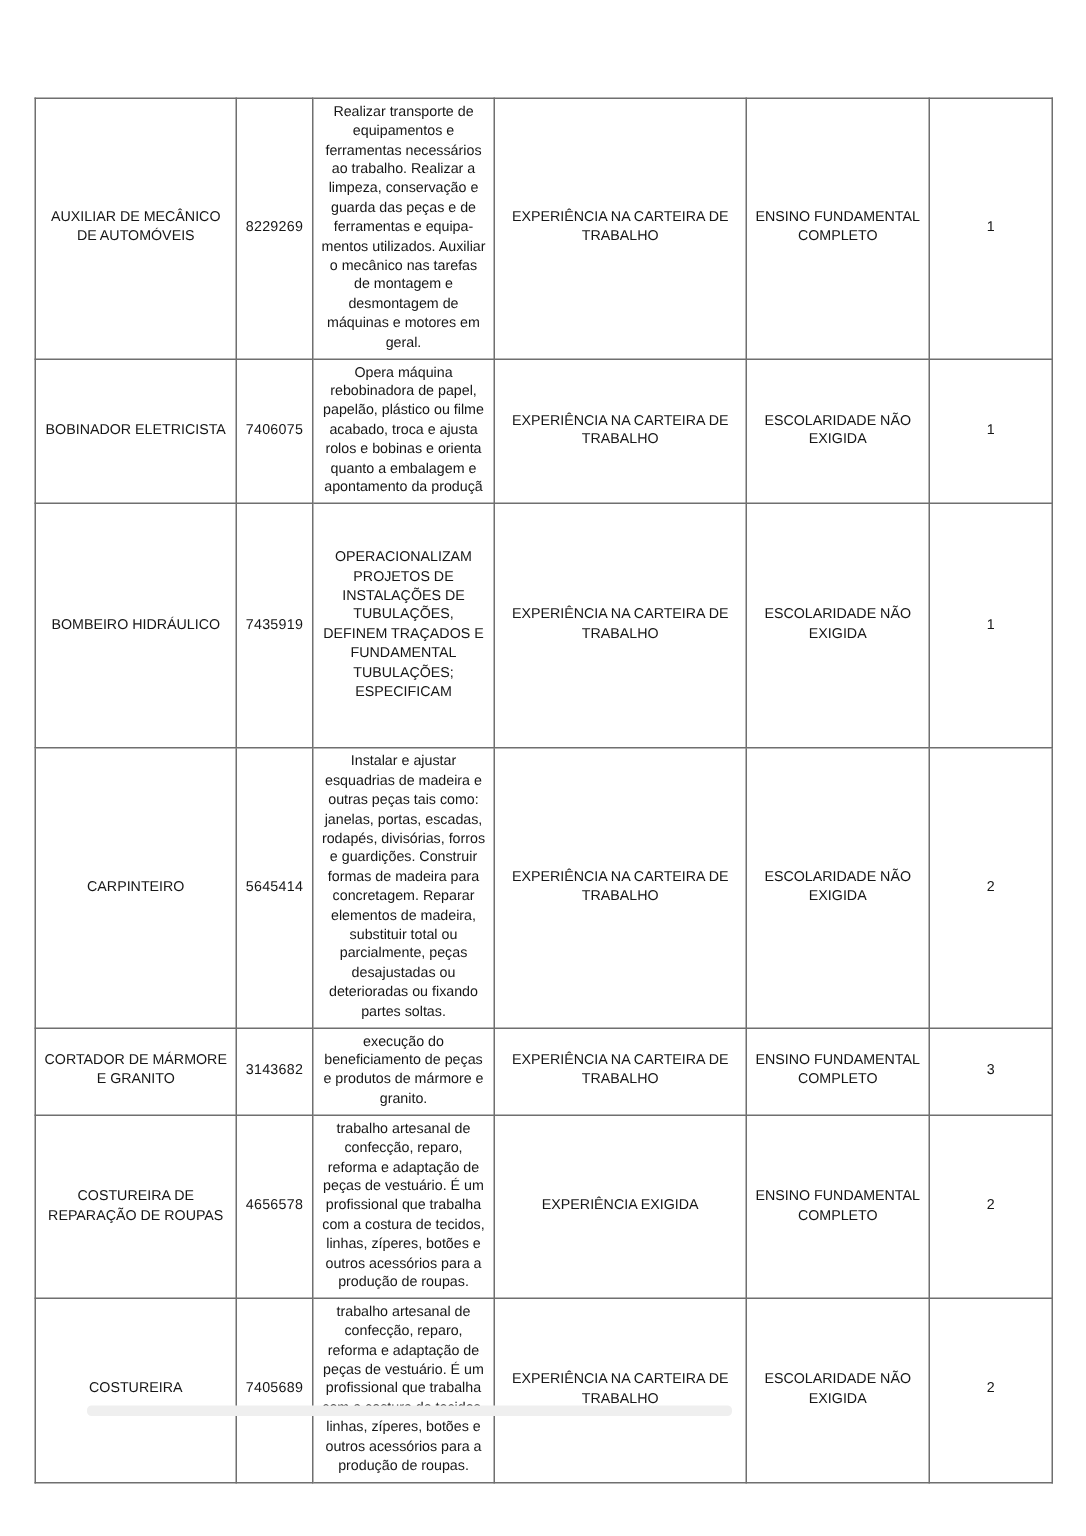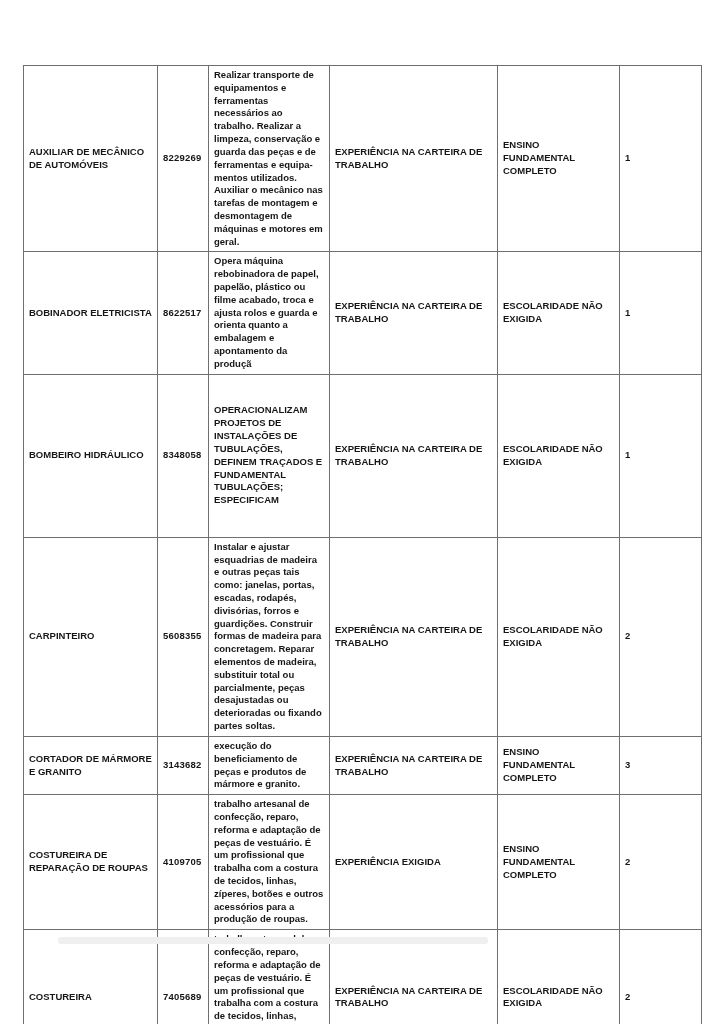--- a/index.html
+++ b/index.html
@@ -26,22 +26,23 @@
     left:23px;
     top:65px;
     width:678px;
     border-collapse:collapse;
     table-layout:fixed;
     background:#ffffff;
   }
   table.vacancies td{
     border:1px solid var(--border-color);
     vertical-align:middle;
+    text-align:center;
     font-size:9.5px;
-    font-weight:700;
+    font-weight:400;
     line-height:1.35;
     padding:3px 5px;
     color:var(--text-color);
     word-wrap:break-word;
   }
   
   col.c-occupation{width:134px;}
   col.c-code{width:51px;}
   col.c-description{width:121px;}
   col.c-experience{width:168px;}
@@ -87,53 +88,53 @@
         <tr>
       <td class="occupation">AUXILIAR DE MECÂNICO DE AUTOMÓVEIS</td>
       <td class="code">8229269</td>
       <td class="description">Realizar transporte de equipamentos e ferramentas necessários ao trabalho. Realizar a limpeza, conservação e guarda das peças e de ferramentas e equipa-mentos utilizados. Auxiliar o mecânico nas tarefas de montagem e desmontagem de máquinas e motores em geral.</td>
       <td class="experience">EXPERIÊNCIA NA CARTEIRA DE TRABALHO</td>
       <td class="education">ENSINO FUNDAMENTAL COMPLETO</td>
       <td class="count">1</td>
     </tr>
         <tr>
       <td class="occupation">BOBINADOR ELETRICISTA</td>
-      <td class="code">8622517</td>
-      <td class="description">Opera máquina rebobinadora de papel, papelão, plástico ou filme acabado, troca e ajusta rolos e guarda e orienta quanto a embalagem e apontamento da produçã</td>
+      <td class="code">7406075</td>
+      <td class="description">Opera máquina rebobinadora de papel, papelão, plástico ou filme acabado, troca e ajusta rolos e bobinas e orienta quanto a embalagem e apontamento da produçã</td>
       <td class="experience">EXPERIÊNCIA NA CARTEIRA DE TRABALHO</td>
       <td class="education">ESCOLARIDADE NÃO EXIGIDA</td>
       <td class="count">1</td>
     </tr>
         <tr>
       <td class="occupation">BOMBEIRO HIDRÁULICO</td>
-      <td class="code">8348058</td>
+      <td class="code">7435919</td>
       <td class="description">OPERACIONALIZAM PROJETOS DE INSTALAÇÕES DE TUBULAÇÕES, DEFINEM TRAÇADOS E FUNDAMENTAL TUBULAÇÕES; ESPECIFICAM</td>
       <td class="experience">EXPERIÊNCIA NA CARTEIRA DE TRABALHO</td>
       <td class="education">ESCOLARIDADE NÃO EXIGIDA</td>
       <td class="count">1</td>
     </tr>
         <tr>
       <td class="occupation">CARPINTEIRO</td>
-      <td class="code">5608355</td>
+      <td class="code">5645414</td>
       <td class="description">Instalar e ajustar esquadrias de madeira e outras peças tais como: janelas, portas, escadas, rodapés, divisórias, forros e guardições. Construir formas de madeira para concretagem. Reparar elementos de madeira, substituir total ou parcialmente, peças desajustadas ou deterioradas ou fixando partes soltas.</td>
       <td class="experience">EXPERIÊNCIA NA CARTEIRA DE TRABALHO</td>
       <td class="education">ESCOLARIDADE NÃO EXIGIDA</td>
       <td class="count">2</td>
     </tr>
         <tr>
       <td class="occupation">CORTADOR DE MÁRMORE E GRANITO</td>
       <td class="code">3143682</td>
       <td class="description">execução do beneficiamento de peças e produtos de mármore e granito.</td>
       <td class="experience">EXPERIÊNCIA NA CARTEIRA DE TRABALHO</td>
       <td class="education">ENSINO FUNDAMENTAL COMPLETO</td>
       <td class="count">3</td>
     </tr>
         <tr>
       <td class="occupation">COSTUREIRA DE REPARAÇÃO DE ROUPAS</td>
-      <td class="code">4109705</td>
+      <td class="code">4656578</td>
       <td class="description">trabalho artesanal de confecção, reparo, reforma e adaptação de peças de vestuário. É um profissional que trabalha com a costura de tecidos, linhas, zíperes, botões e outros acessórios para a produção de roupas.</td>
       <td class="experience">EXPERIÊNCIA EXIGIDA</td>
       <td class="education">ENSINO FUNDAMENTAL COMPLETO</td>
       <td class="count">2</td>
     </tr>
         <tr>
       <td class="occupation">COSTUREIRA</td>
       <td class="code">7405689</td>
       <td class="description">trabalho artesanal de confecção, reparo, reforma e adaptação de peças de vestuário. É um profissional que trabalha com a costura de tecidos, linhas, zíperes, botões e outros acessórios para a produção de roupas.</td>
       <td class="experience">EXPERIÊNCIA NA CARTEIRA DE TRABALHO</td>

